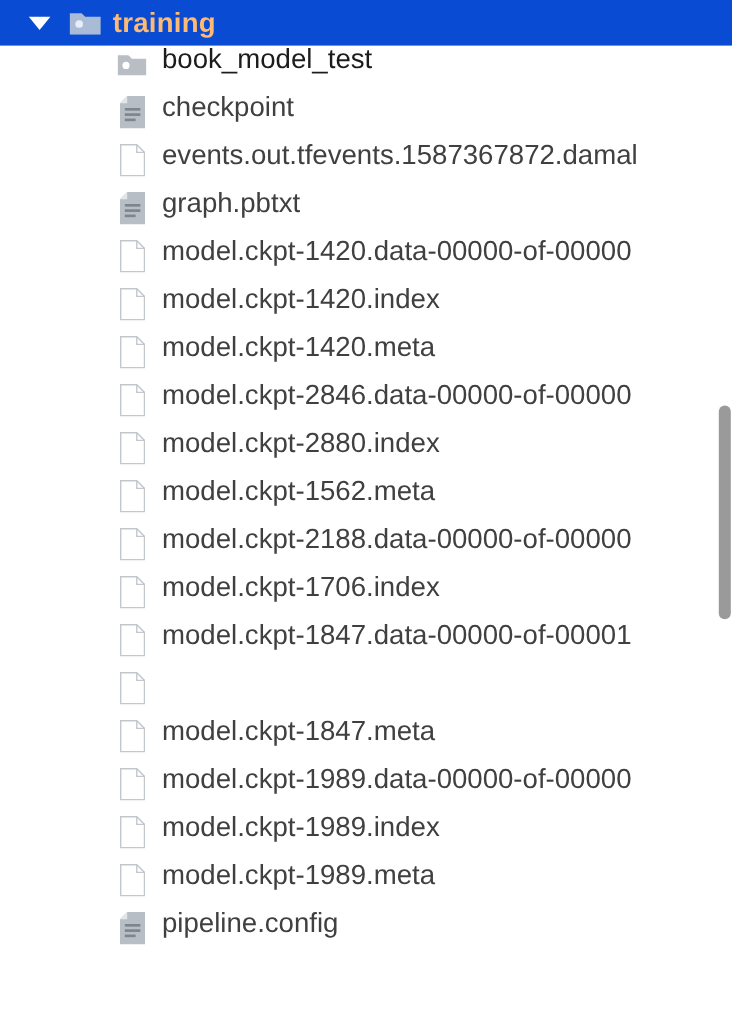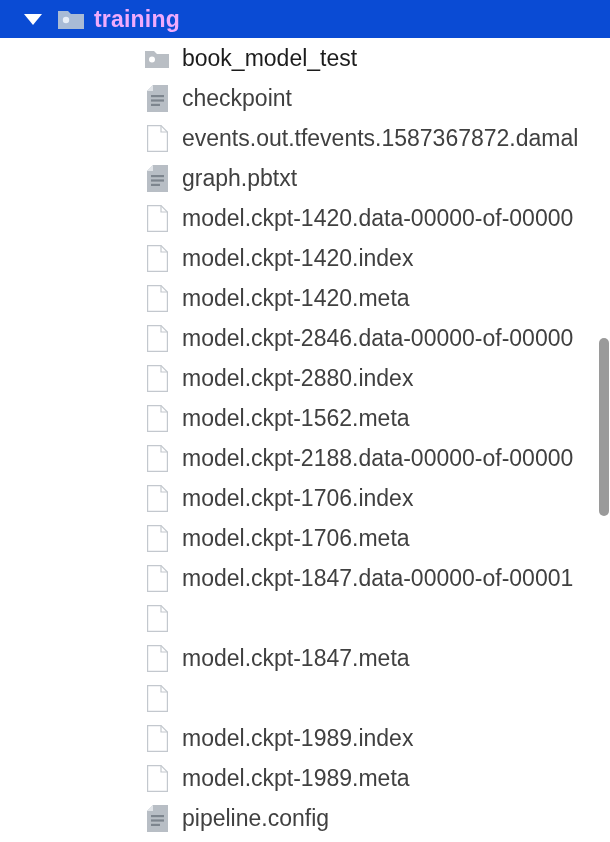--- a/index.html
+++ b/index.html
@@ -55,43 +55,42 @@
     width: 26px;
     height: 38px;
     margin-left: 14px;
     display: flex;
     align-items: center;
     justify-content: center;
     flex: 0 0 auto;
   }
   .root-label {
     margin-left: 10px;
-    color: #f0abfc;
+    color: #fdba74;
     font-size: 23px;
     font-weight: bold;
     letter-spacing: 0.2px;
     white-space: nowrap;
     line-height: 1;
   }
 
   
   .rows {
     position: absolute;
     top: 38px;
     left: 0;
     width: 610px;
   }
   .row {
     position: relative;
     height: 40px;
     display: flex;
-    align-items: center;
+    align-items: flex-start;
     white-space: nowrap;
     box-sizing: border-box;
-    padding-left: 47px;
   }
   .row-icon {
     width: 24px;
     height: 30px;
     margin-left: 98px;
     flex: 0 0 auto;
     display: flex;
     align-items: center;
     justify-content: center;
   }
@@ -263,29 +262,20 @@
         </span>
         <span class="row-label file">model.ckpt-1706.index</span>
       </div>
       <div class="row">
         <span class="row-icon">
           <svg width="21" height="27" viewBox="0 0 21 27">
             <path d="M0.6 0.6 H14 L20.4 7 V26.4 H0.6 Z" fill="#ffffff" stroke="#c3c8ce" stroke-width="1.2"></path>
             <path d="M14 0.6 V7 H20.4" fill="none" stroke="#c3c8ce" stroke-width="1.2"></path>
           </svg>
         </span>
-        <span class="row-label file">model.ckpt-1706.meta</span>
-      </div>
-      <div class="row">
-        <span class="row-icon">
-          <svg width="21" height="27" viewBox="0 0 21 27">
-            <path d="M0.6 0.6 H14 L20.4 7 V26.4 H0.6 Z" fill="#ffffff" stroke="#c3c8ce" stroke-width="1.2"></path>
-            <path d="M14 0.6 V7 H20.4" fill="none" stroke="#c3c8ce" stroke-width="1.2"></path>
-          </svg>
-        </span>
         <span class="row-label file">model.ckpt-1847.data-00000-of-00001</span>
       </div>
       <div class="row">
         <span class="row-icon">
           <svg width="21" height="27" viewBox="0 0 21 27">
             <path d="M0.6 0.6 H14 L20.4 7 V26.4 H0.6 Z" fill="#ffffff" stroke="#c3c8ce" stroke-width="1.2"></path>
             <path d="M14 0.6 V7 H20.4" fill="none" stroke="#c3c8ce" stroke-width="1.2"></path>
           </svg>
         </span>
       </div>
@@ -298,20 +288,21 @@
         </span>
         <span class="row-label file">model.ckpt-1847.meta</span>
       </div>
       <div class="row">
         <span class="row-icon">
           <svg width="21" height="27" viewBox="0 0 21 27">
             <path d="M0.6 0.6 H14 L20.4 7 V26.4 H0.6 Z" fill="#ffffff" stroke="#c3c8ce" stroke-width="1.2"></path>
             <path d="M14 0.6 V7 H20.4" fill="none" stroke="#c3c8ce" stroke-width="1.2"></path>
           </svg>
         </span>
+        <span class="row-label file">model.ckpt-1989.data-00000-of-00000</span>
       </div>
       <div class="row">
         <span class="row-icon">
           <svg width="21" height="27" viewBox="0 0 21 27">
             <path d="M0.6 0.6 H14 L20.4 7 V26.4 H0.6 Z" fill="#ffffff" stroke="#c3c8ce" stroke-width="1.2"></path>
             <path d="M14 0.6 V7 H20.4" fill="none" stroke="#c3c8ce" stroke-width="1.2"></path>
           </svg>
         </span>
         <span class="row-label file">model.ckpt-1989.index</span>
       </div>

